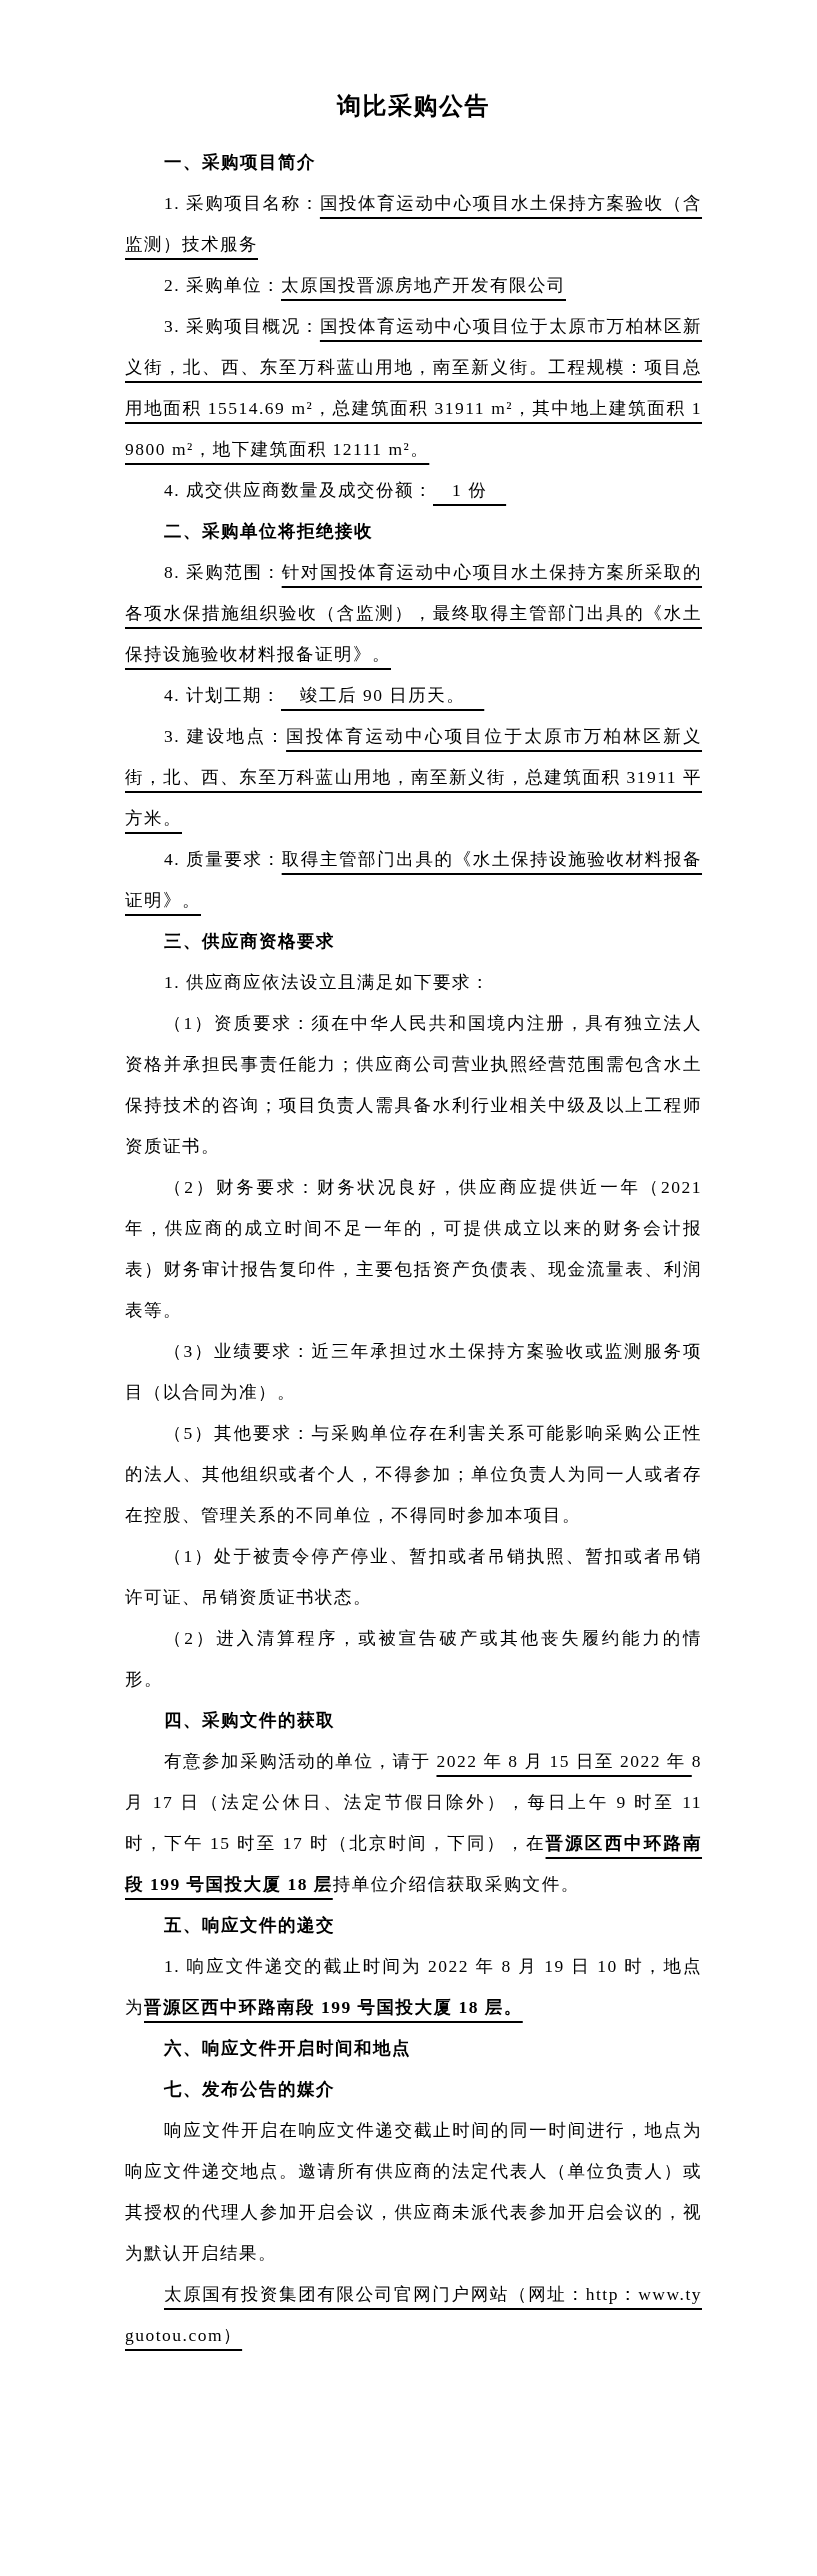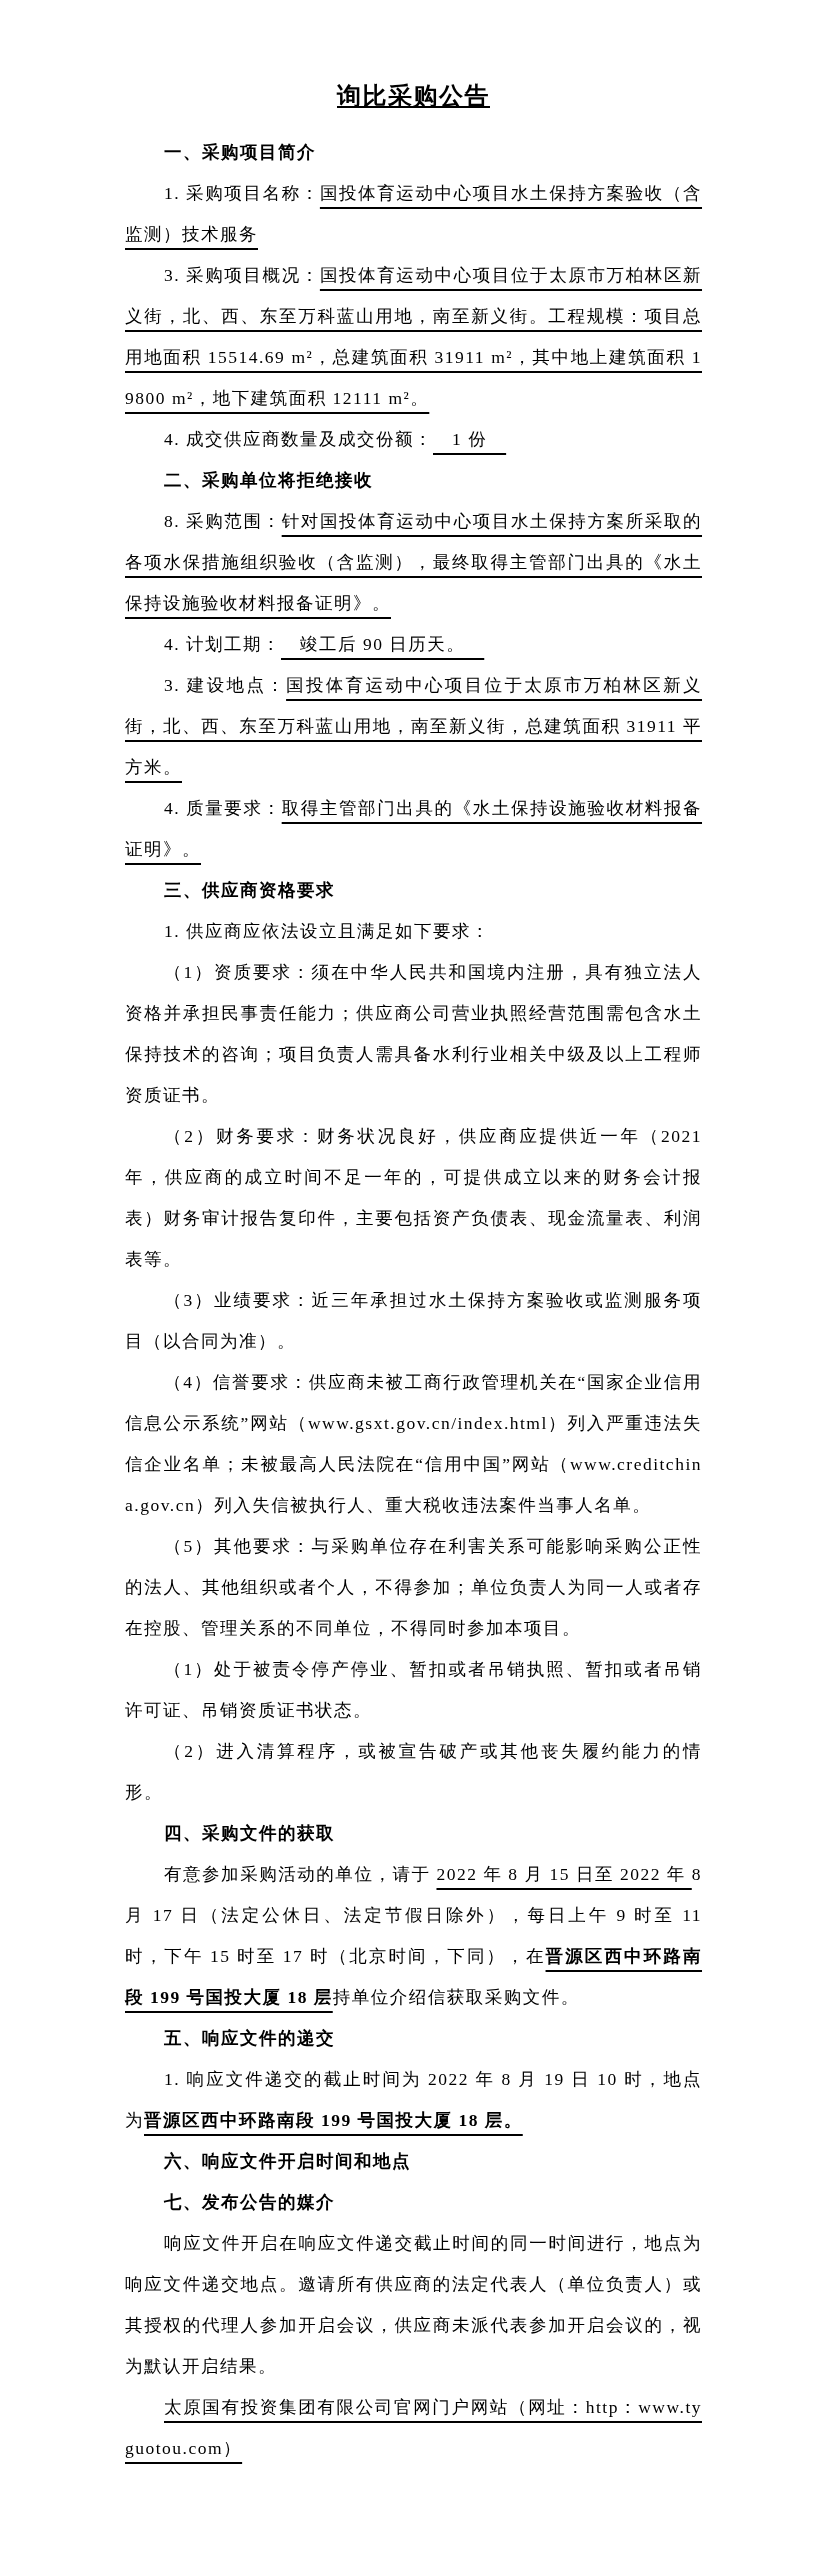--- a/index.html
+++ b/index.html
@@ -16,27 +16,26 @@
     font-family: "Liberation Serif", "DejaVu Serif", serif;
   }
   .doc {
     box-sizing: border-box;
     width: 818px;
     min-height: 3054px;
     padding: 72px 116px 52px 125px;
     background: #ffffff;
   }
   .doc-title {
-    margin: 6px 0 18px 0;
+    margin: 16px 0 18px 0;
     font-size: 24px;
     line-height: 36px;
     font-weight: 700;
     letter-spacing: 1.5px;
     text-align: center;
-    text-decoration: underline;
   }
   p.line {
     margin: 0;
     font-size: 17.5px;
     line-height: 41px;
     letter-spacing: 1.5px;
     text-align: justify;
     text-indent: 39px;
     word-break: break-all;
   }
@@ -56,33 +55,33 @@
   }
 </style>
 </head>
 <body>
 
 <div class="doc">
   <h1 class="doc-title">询比采购公告</h1>
   <div>
       <p class="line heading"><span class="run">一、采购项目简介</span></p>
       <p class="line"><span class="run">1. 采购项目名称：</span><span class="run u">国投体育运动中心项目水土保持方案验收（含监测）技术服务</span></p>
+      <p class="line"><span class="run">2. 采购单位：</span><span class="run u">太原国投晋源房地产开发有限公司</span></p>
       <p class="line"><span class="run">3. 采购项目概况：</span><span class="run u">国投体育运动中心项目位于太原市万柏林区新义街，北、西、东至万科蓝山用地，南至新义街。工程规模：项目总用地面积 15514.69 m²，总建筑面积 31911 m²，其中地上建筑面积 19800 m²，地下建筑面积 12111 m²。</span></p>
       <p class="line"><span class="run">4. 成交供应商数量及成交份额：</span><span class="run u">　1 份　</span></p>
       <p class="line heading"><span class="run">二、采购单位将拒绝接收</span></p>
       <p class="line"><span class="run">8. 采购范围：</span><span class="run u">针对国投体育运动中心项目水土保持方案所采取的各项水保措施组织验收（含监测），最终取得主管部门出具的《水土保持设施验收材料报备证明》。</span></p>
       <p class="line"><span class="run">4. 计划工期：</span><span class="run u">　竣工后 90 日历天。　</span></p>
       <p class="line"><span class="run">3. 建设地点：</span><span class="run u">国投体育运动中心项目位于太原市万柏林区新义街，北、西、东至万科蓝山用地，南至新义街，总建筑面积 31911 平方米。</span></p>
       <p class="line"><span class="run">4. 质量要求：</span><span class="run u">取得主管部门出具的《水土保持设施验收材料报备证明》。</span></p>
       <p class="line heading"><span class="run">三、供应商资格要求</span></p>
       <p class="line"><span class="run">1. 供应商应依法设立且满足如下要求：</span></p>
       <p class="line"><span class="run">（1）资质要求：须在中华人民共和国境内注册，具有独立法人资格并承担民事责任能力；供应商公司营业执照经营范围需包含水土保持技术的咨询；项目负责人需具备水利行业相关中级及以上工程师资质证书。</span></p>
       <p class="line"><span class="run">（2）财务要求：财务状况良好，供应商应提供近一年（2021 年，供应商的成立时间不足一年的，可提供成立以来的财务会计报表）财务审计报告复印件，主要包括资产负债表、现金流量表、利润表等。</span></p>
       <p class="line"><span class="run">（3）业绩要求：近三年承担过水土保持方案验收或监测服务项目（以合同为准）。</span></p>
-      <p class="line"><span class="run">（4）信誉要求：供应商未被工商行政管理机关在“国家企业信用信息公示系统”网站（www.gsxt.gov.cn/index.html）列入严重违法失信企业名单；未被最高人民法院在“信用中国”网站（www.creditchina.gov.cn）列入失信被执行人、重大税收违法案件当事人名单。</span></p>
       <p class="line"><span class="run">（5）其他要求：与采购单位存在利害关系可能影响采购公正性的法人、其他组织或者个人，不得参加；单位负责人为同一人或者存在控股、管理关系的不同单位，不得同时参加本项目。</span></p>
       <p class="line"><span class="run">（1）处于被责令停产停业、暂扣或者吊销执照、暂扣或者吊销许可证、吊销资质证书状态。</span></p>
       <p class="line"><span class="run">（2）进入清算程序，或被宣告破产或其他丧失履约能力的情形。</span></p>
       <p class="line heading"><span class="run">四、采购文件的获取</span></p>
       <p class="line"><span class="run">有意参加采购活动的单位，请于 </span><span class="run u">2022 年 8 月 15 日至 2022 年 </span><span class="run">8 月 17 日（法定公休日、法定节假日除外），每日上午 9 时至 11 时，下午 15 时至 17 时（北京时间，下同），在</span><span class="run u b">晋源区西中环路南段 199 号国投大厦 18 层</span><span class="run">持单位介绍信获取采购文件。</span></p>
       <p class="line heading"><span class="run">五、响应文件的递交</span></p>
       <p class="line"><span class="run">1. 响应文件递交的截止时间为 2022 年 8 月 19 日 10 时，地点为</span><span class="run u b">晋源区西中环路南段 199 号国投大厦 18 层。</span></p>
       <p class="line heading"><span class="run">六、响应文件开启时间和地点</span></p>
       <p class="line heading"><span class="run">七、发布公告的媒介</span></p>
       <p class="line"><span class="run">响应文件开启在响应文件递交截止时间的同一时间进行，地点为响应文件递交地点。邀请所有供应商的法定代表人（单位负责人）或其授权的代理人参加开启会议，供应商未派代表参加开启会议的，视为默认开启结果。</span></p>

